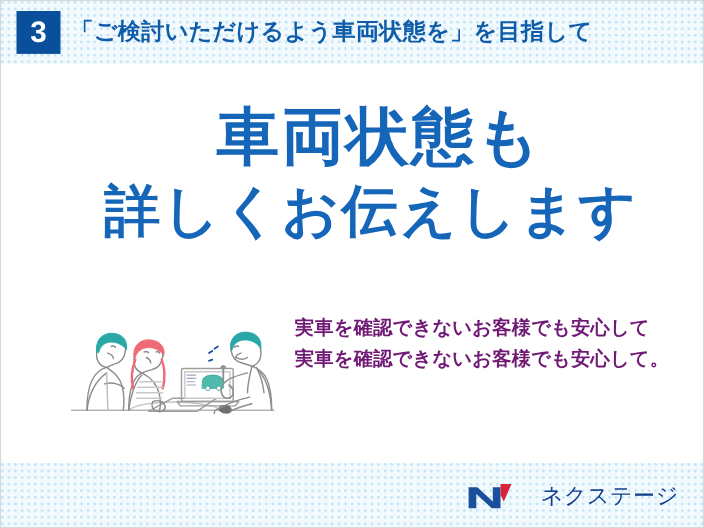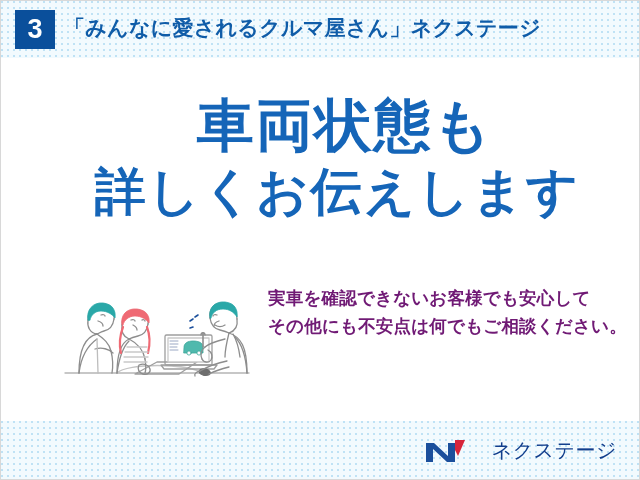--- a/index.html
+++ b/index.html
@@ -136,21 +136,21 @@
     margin-left: 17px;
   }
 </style>
 </head>
 <body>
 
 <div id="ad">
 
   <div class="header dot-band">
     <div class="badge">3</div>
-    <div class="header-title">「みんなに愛されるクルマ屋さん」ネクステージ</div>
+    <div class="header-title">「ご検討いただけるよう車両状態を」を目指して</div>
   </div>
 
   <div class="headline">
     <span class="l1">車両状態も</span>
     <span class="l2">詳しくお伝えします</span>
   </div>
 
   <div class="illustration">
     <svg width="200" height="110" viewBox="0 0 200 110" xmlns="http://www.w3.org/2000/svg">
       <g fill="none" stroke="#8d8d8d" stroke-width="1.3" stroke-linecap="round" stroke-linejoin="round">
@@ -229,21 +229,21 @@
         <path d="M172 90 C164 92 156 95 152 97"></path>
         <path d="M143 94 C139 95 137 97 138 99"></path>
 
         <path d="M133 44 L136 42 M138 40 L141 38 M133 51 L136 50" stroke="#1b4f9c" stroke-width="1.6"></path>
       </g>
     </svg>
   </div>
 
   <div class="body-copy">
     <span>実車を確認できないお客様でも安心して</span>
-    <span>その他にも不安点は何でもご相談ください。</span>
+    <span>実車を確認できないお客様でも安心して。</span>
   </div>
 
   <div class="footer dot-band">
     <div class="logo">
       <svg class="logo-mark" width="44" height="26" viewBox="0 0 44 26" xmlns="http://www.w3.org/2000/svg">
         <path d="M2 24 L2 5 L10 5 L24 18 L24 5 L31 5 L31 24 L23 24 L9 11 L9 24 Z" fill="#1b4f9c"></path>
         <path d="M31 2 L41 2 L34 18 L31 12 Z" fill="#d6253a"></path>
       </svg>
       <span class="logo-text">ネクステージ</span>
     </div>

